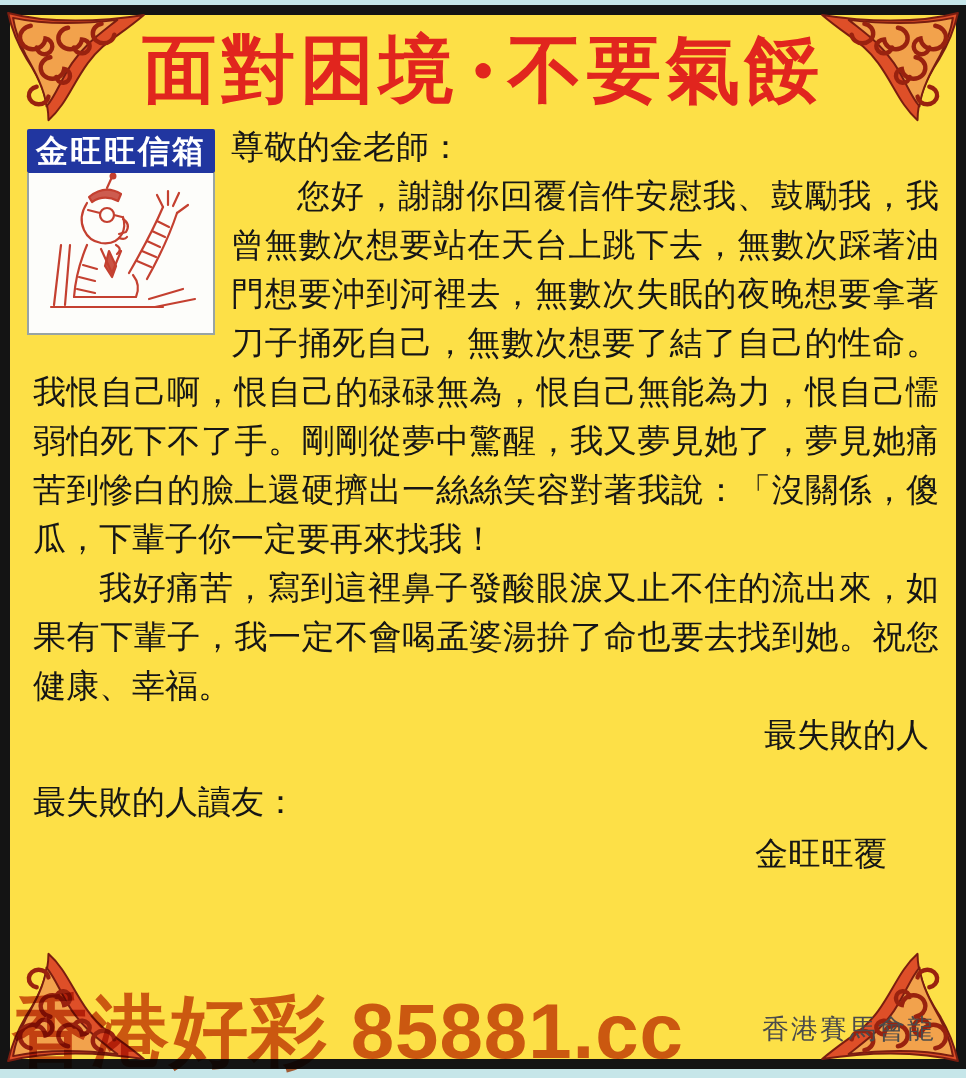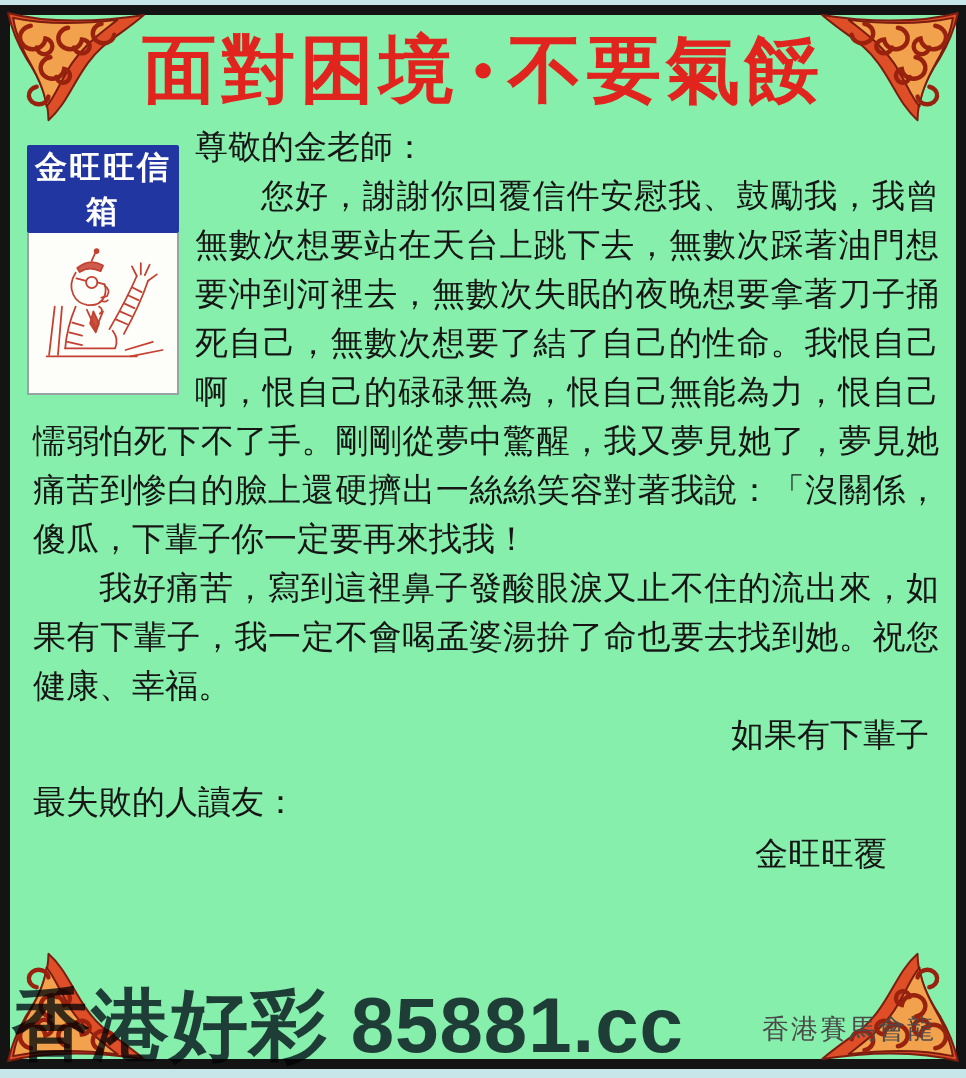--- a/index.html
+++ b/index.html
@@ -5,21 +5,21 @@
   html,body{margin:0;padding:0;}
   body{
     width:966px;height:1078px;
     background:#c6e6e9;
     position:relative;
     overflow:hidden;
     font-family:"Liberation Serif","DejaVu Serif",serif;
   }
   .page{
     position:absolute;left:0;top:5px;right:0;bottom:9px;
-    background:#86efac;
+    background:#fde047;
     border:10px solid #141414;
     box-sizing:border-box;
   }
   
   .corner{position:absolute;width:138px;height:120px;z-index:2;pointer-events:none;}
   .corner svg{width:100%;height:100%;display:block;}
   .corner.tl{left:-3px;top:-3px;}
   .corner.tr{right:-3px;top:-3px;transform:scaleX(-1);}
   .corner.bl{left:-3px;bottom:-3px;transform:scaleY(-1);}
   .corner.br{right:-3px;bottom:-3px;transform:scale(-1,-1);}
@@ -39,22 +39,22 @@
     font-size:36px;
     vertical-align:14px;
     margin:0 14px;
     letter-spacing:0;
   }
 
   .content{padding:0 17px;position:relative;z-index:3;}
 
   .logo-box{
     float:left;
-    width:152px;
-    margin:22px 16px 4px 0;
+    width:188px;
+    margin:6px 16px 4px 0;
   }
   .logo-header{
     background:#2136a0;
     color:#ffffff;
     font-family:"Liberation Sans","DejaVu Sans",sans-serif;
     font-weight:bold;
     font-size:32px;
     line-height:44px;
     text-align:center;
     letter-spacing:2px;
@@ -86,27 +86,27 @@
     line-height:49px;
     text-align:right;
     padding-right:10px;
   }
   .reply-salutation{margin-top:16px;font-size:33px;line-height:52px;}
   .reply-para{line-height:54px;}
   .reply-sig{padding-right:52px;line-height:52px;}
 
   .watermark{
     position:absolute;
-    left:12px;bottom:14px;
+    left:12px;bottom:8px;
     z-index:6;
     font-family:"Liberation Sans","DejaVu Sans",sans-serif;
     font-weight:bold;
     font-size:78px;
     line-height:1;
-    color:#0f172a;
+    color:#c2410c;
     opacity:0.82;
     mix-blend-mode:multiply;
     white-space:nowrap;
     letter-spacing:1px;
   }
   .stamp{
     position:absolute;
     right:20px;bottom:12px;
     z-index:5;
     font-size:27px;
@@ -224,21 +224,21 @@
             <path d="M22,134 l112,0"></path>
             <path d="M120,126 l34,-10 M126,134 l40,-8"></path>
           </g>
         </svg>
       </div>
     </div>
 
     <p class="salutation">尊敬的金老師：</p>
     <p class="para">您好，謝謝你回覆信件安慰我、鼓勵我，我曾無數次想要站在天台上跳下去，無數次踩著油門想要沖到河裡去，無數次失眠的夜晚想要拿著刀子捅死自己，無數次想要了結了自己的性命。我恨自己啊，恨自己的碌碌無為，恨自己無能為力，恨自己懦弱怕死下不了手。剛剛從夢中驚醒，我又夢見她了，夢見她痛苦到慘白的臉上還硬擠出一絲絲笑容對著我說：「沒關係，傻瓜，下輩子你一定要再來找我！</p>
     <p class="para">我好痛苦，寫到這裡鼻子發酸眼淚又止不住的流出來，如果有下輩子，我一定不會喝孟婆湯拚了命也要去找到她。祝您健康、幸福。</p>
-    <p class="sig">如果有下輩子</p>
+    <p class="sig">最失敗的人</p>
 
     <p class="salutation reply-salutation">最失敗的人讀友：</p>
     <p class="sig reply-sig">金旺旺覆</p>
 
   </div>
 
   <div class="stamp">香港賽馬會龍</div>
 </div>
 
 <div class="watermark">香港好彩 85881.cc</div>

